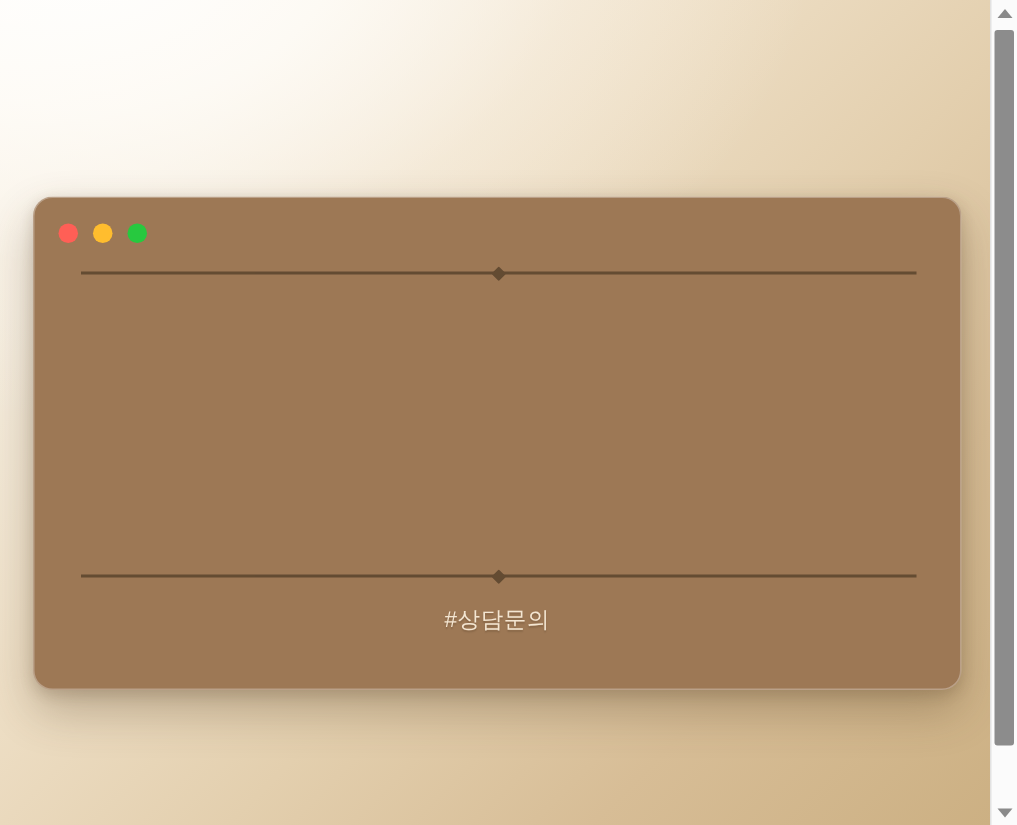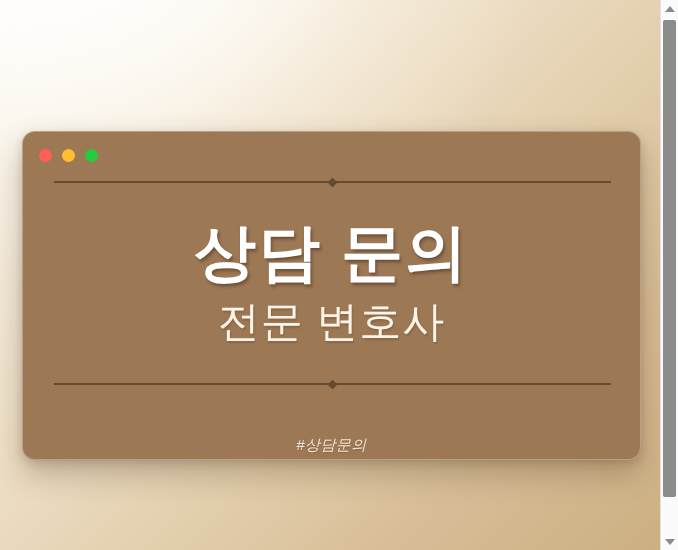--- a/index.html
+++ b/index.html
@@ -145,26 +145,24 @@
     white-space: nowrap;
   }
 
   #slide-hashtag {
     position: absolute;
     left: 0;
     top: 272px;
     width: 100%;
     text-align: center;
     font-size: 15px;
-    font-style: italic;
     font-weight: 400;
     letter-spacing: 0.4px;
     color: #f4e6d2;
     text-shadow: 0 1px 1px rgba(60,40,22,0.22);
-    margin-top: 32px;
   }
 
   
   #scrollbar {
     position: absolute;
     right: 0; top: 0;
     width: 18px;
     height: 550px;
     background: #fbfbfb;
     border-left: 1px solid #e2e2e2;
@@ -212,24 +210,20 @@
       <div id="titlebar">
         <span class="dot close"></span>
         <span class="dot min"></span>
         <span class="dot max"></span>
       </div>
 
       <div class="rule" id="rule-top">
         <span class="rule-dot"></span>
       </div>
 
-      <div id="slide-body">
-        <h1 id="slide-title">상담 문의</h1>
-        <h2 id="slide-subtitle">전문 변호사</h2>
-      </div>
 
       <div class="rule" id="rule-bottom">
         <span class="rule-dot"></span>
       </div>
 
       <div id="slide-hashtag">#상담문의</div>
 
     </div>
 
   </div>

